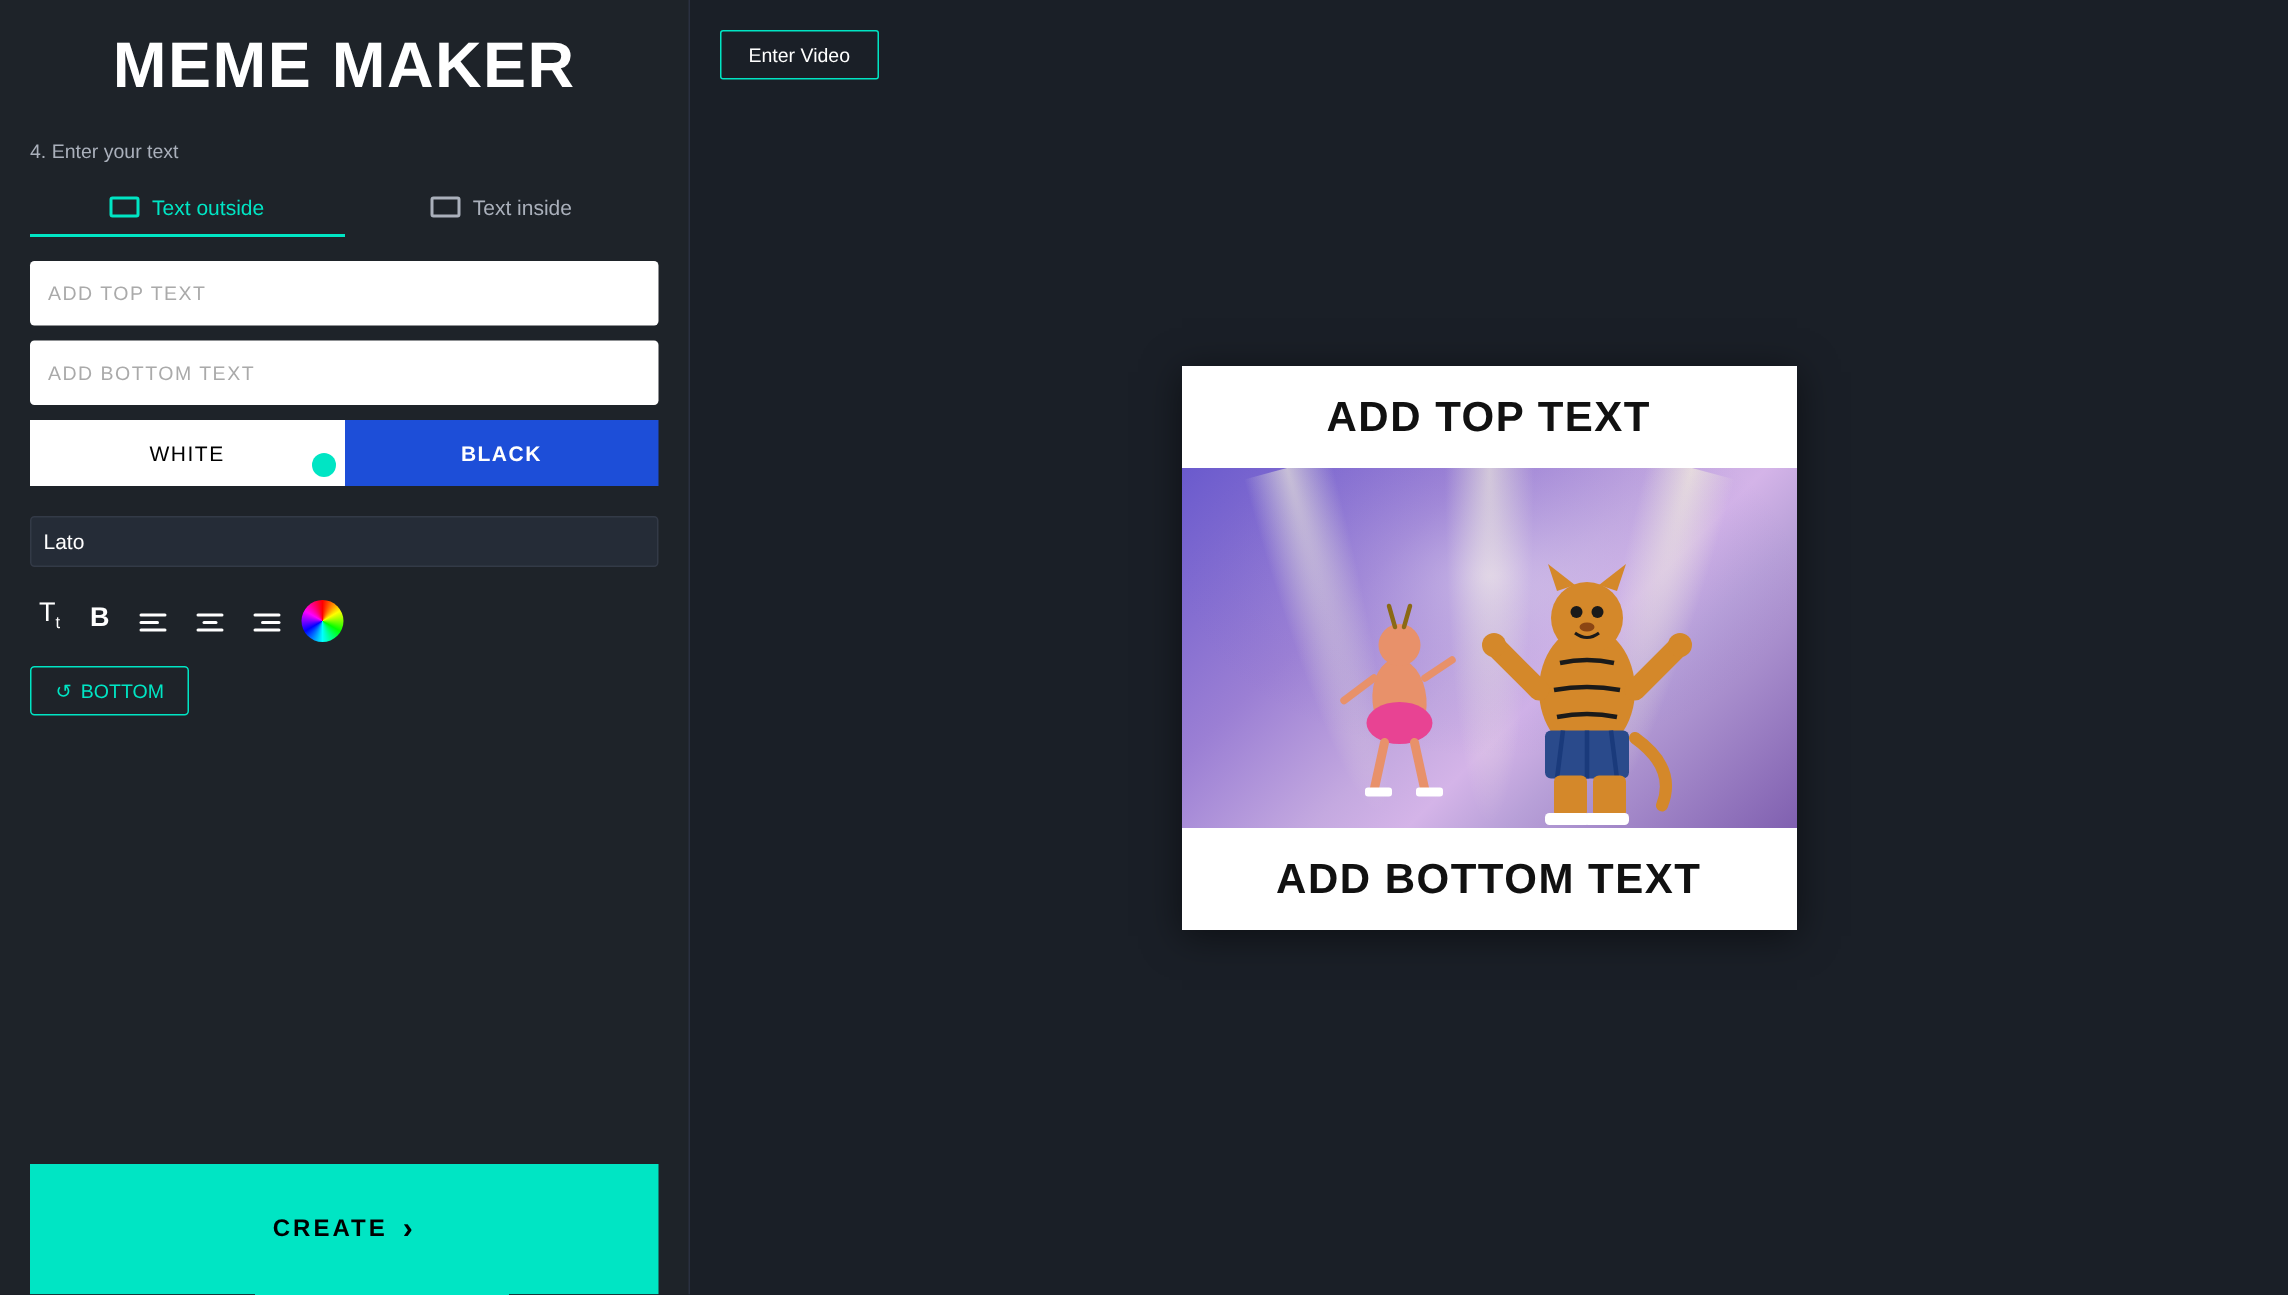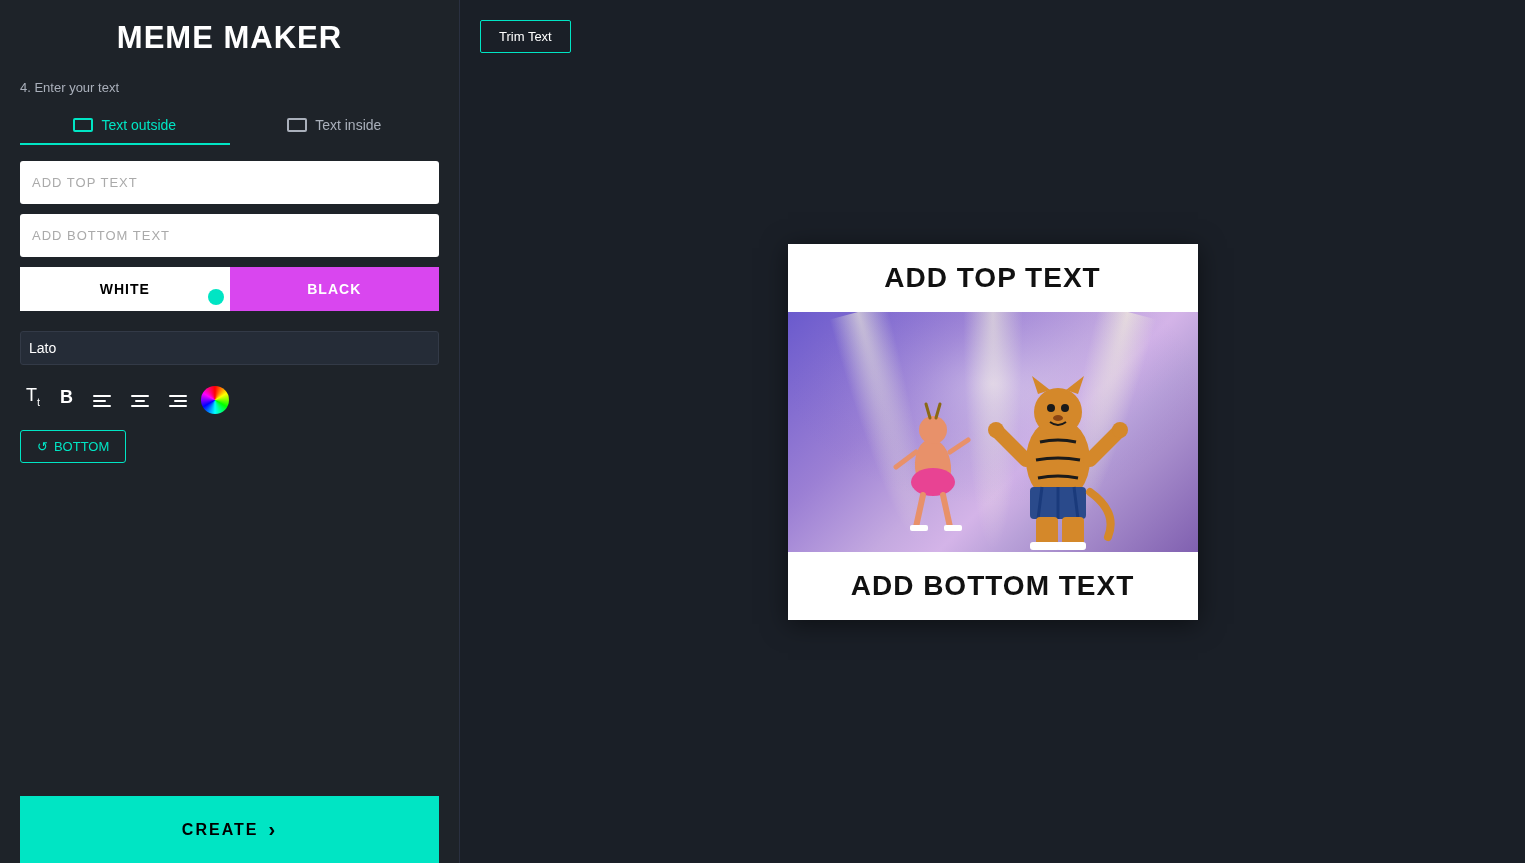--- a/index.html
+++ b/index.html
@@ -18,21 +18,21 @@
       min-width: 460px;
       background-color: #1e2329;
       display: flex;
       flex-direction: column;
       padding: 20px 20px 0 20px;
       border-right: 1px solid #2a3040;
       overflow-y: auto;
     }
 
     .app-title {
-      font-size: 31px;
+      font-size: 43px;
       font-weight: 900;
       text-align: center;
       color: #ffffff;
       margin-bottom: 24px;
       letter-spacing: 1px;
     }
 
     .section-label {
       font-size: 13px;
       color: #aab0bb;
@@ -103,38 +103,38 @@
       gap: 0;
       margin-bottom: 20px;
     }
     .btn-white {
       flex: 1;
       background: #ffffff;
       color: #000000;
       border: none;
       padding: 14px;
       font-size: 14px;
-      font-weight: 700;
+      font-weight: 400;
       cursor: pointer;
       letter-spacing: 1px;
       position: relative;
     }
     .btn-white::after {
       content: '';
       position: absolute;
       bottom: 6px;
       right: 6px;
       width: 16px;
       height: 16px;
       background: #00e5c4;
       border-radius: 50%;
     }
     .btn-black {
       flex: 1;
-      background: #d946ef;
+      background: #1d4ed8;
       color: #ffffff;
       border: none;
       padding: 14px;
       font-size: 14px;
       font-weight: 700;
       cursor: pointer;
       letter-spacing: 1px;
     }
 
     
@@ -226,21 +226,21 @@
       cursor: pointer;
       margin-bottom: 16px;
     }
 
     
     .create-btn {
       width: 100%;
       background: #00e5c4;
       color: #000000;
       border: none;
-      padding: 22px;
+      padding: 32px;
       font-size: 16px;
       font-weight: 700;
       cursor: pointer;
       letter-spacing: 2px;
       display: flex;
       align-items: center;
       justify-content: center;
       gap: 10px;
       margin-top: auto;
     }
@@ -418,21 +418,21 @@
 
   <button class="create-btn">
     <span>CREATE</span>
     <span style="font-size:20px;">›</span>
   </button>
 
 </div>
 
 <div class="right-panel">
 
-  <button class="trim-video-btn">Trim Text</button>
+  <button class="trim-video-btn">Enter Video</button>
 
   <div class="meme-preview-container">
     <div class="meme-preview">
 
       <div class="meme-top-text">ADD TOP TEXT</div>
 
       <div class="meme-image">
 
         <div class="spotlight spotlight-left"></div>
         <div class="spotlight spotlight-center"></div>

